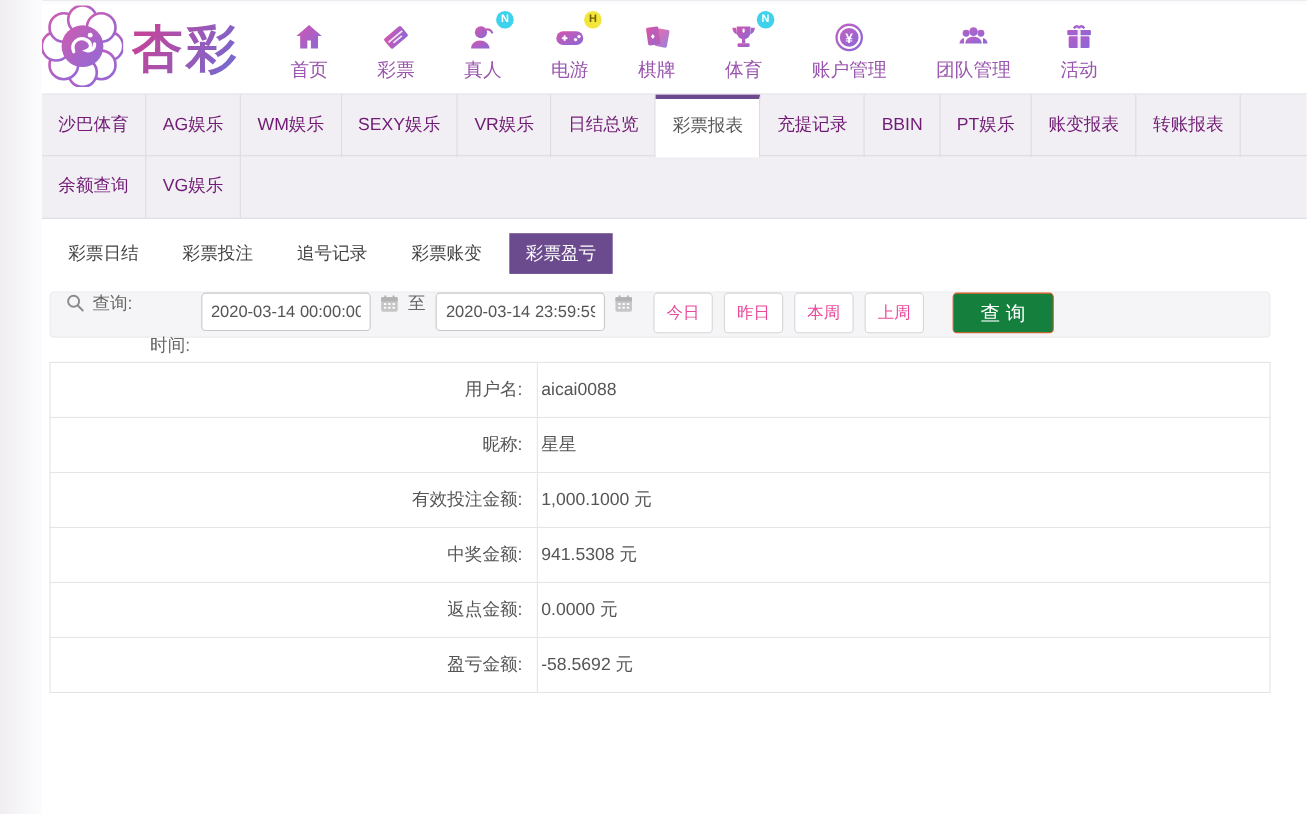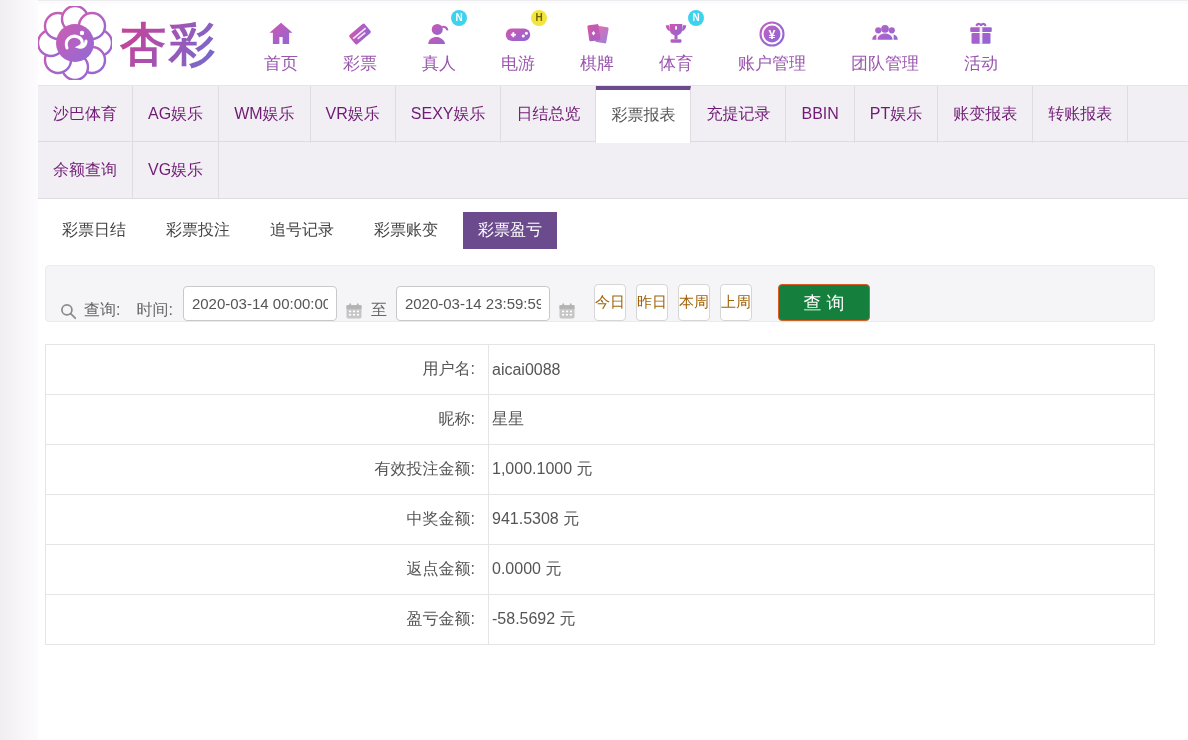--- a/index.html
+++ b/index.html
@@ -33,32 +33,32 @@
   .cat-tab { padding:0 15px; height:57px; line-height:56px; font-size:16px;
     color:#701a75; border-right:1px solid #dedbe1; cursor:pointer; white-space:nowrap; }
   .cat-tab.active { background:#fff; border-top:4px solid #6b4b8d; line-height:49px; color:#555; }
 
   
   .report-tabs { display:flex; align-items:center; padding:13px 0 11px 9px; gap:10px;text-align:center; }
   .report-tab { font-size:16px; color:#444; padding:8px 15px; cursor:pointer; white-space:nowrap; }
   .report-tab.active { background:#6b4b8d; color:#fff; }
 
   
-  .query-bar { margin:5px 0 0 7px; width:1110px; height:57px; background:#f5f4f6;
-    border:1px solid #eceaee; border-radius:4px; display:flex; align-items:flex-end;
+  .query-bar { margin:5px 0 0 7px; width:1110px; height:42px; background:#f5f4f6;
+    border:1px solid #eceaee; border-radius:4px; display:flex; align-items:flex-start;
     padding:0 13px; }
   .q-label { font-size:16px; color:#666; margin-left:6px; white-space:nowrap; }
   .q-time-label { margin-left:16px; margin-right:10px;margin-top:38px; }
   .time-input { width:154px; height:35px; border:1px solid #c9c9c9; border-radius:4px;
     font-size:15px; color:#555; padding:0 8px; background:#fff;
     font-family:"Liberation Sans","DejaVu Sans",sans-serif; }
   .cal { margin:0 7px; cursor:pointer; display:flex; }
   .to-label { font-size:16px; color:#666; margin-right:9px; }
-  .quick-btn { margin-left:10px; padding:8px 0; background:#fff; border:1px solid #d6d6d6;
-    border-radius:4px; font-size:15px; color:#a16207; cursor:pointer; white-space:nowrap; }
+  .quick-btn { margin-left:10px; padding:8px 11px; background:#fff; border:1px solid #d6d6d6;
+    border-radius:4px; font-size:15px; color:#ec4899; cursor:pointer; white-space:nowrap; }
   .submit-btn { margin-left:26px; width:92px; height:37px; background:#15803d;
     border:1px solid #dd5a24; border-radius:4px; color:#fff; font-size:18px;
     cursor:pointer; font-family:inherit; }
 
   
   .summary-table { margin:22px 0 0 7px; width:1110px; border-collapse:collapse; }
   .summary-table td { border:1px solid #e5e4e7; height:50px; font-size:16px; color:#555; }
   .td-label { width:443px; text-align:right; padding-right:13px; }
   .td-value { text-align:left; padding-left:3px; }
 </style>
@@ -253,22 +253,22 @@
         <span class="nav-label">活动</span>
       </div>
     </div>
   </div>
 
   <div class="cat-tabs">
     <div class="cat-row">
       <div class="cat-tab">沙巴体育</div>
       <div class="cat-tab">AG娱乐</div>
       <div class="cat-tab">WM娱乐</div>
+      <div class="cat-tab">SEXY娱乐</div>
       <div class="cat-tab">VR娱乐</div>
-      <div class="cat-tab">SEXY娱乐</div>
       <div class="cat-tab">日结总览</div>
       <div class="cat-tab active">彩票报表</div>
       <div class="cat-tab">充提记录</div>
       <div class="cat-tab">BBIN</div>
       <div class="cat-tab">PT娱乐</div>
       <div class="cat-tab">账变报表</div>
       <div class="cat-tab">转账报表</div>
     </div>
     <div class="cat-row">
       <div class="cat-tab">余额查询</div>

